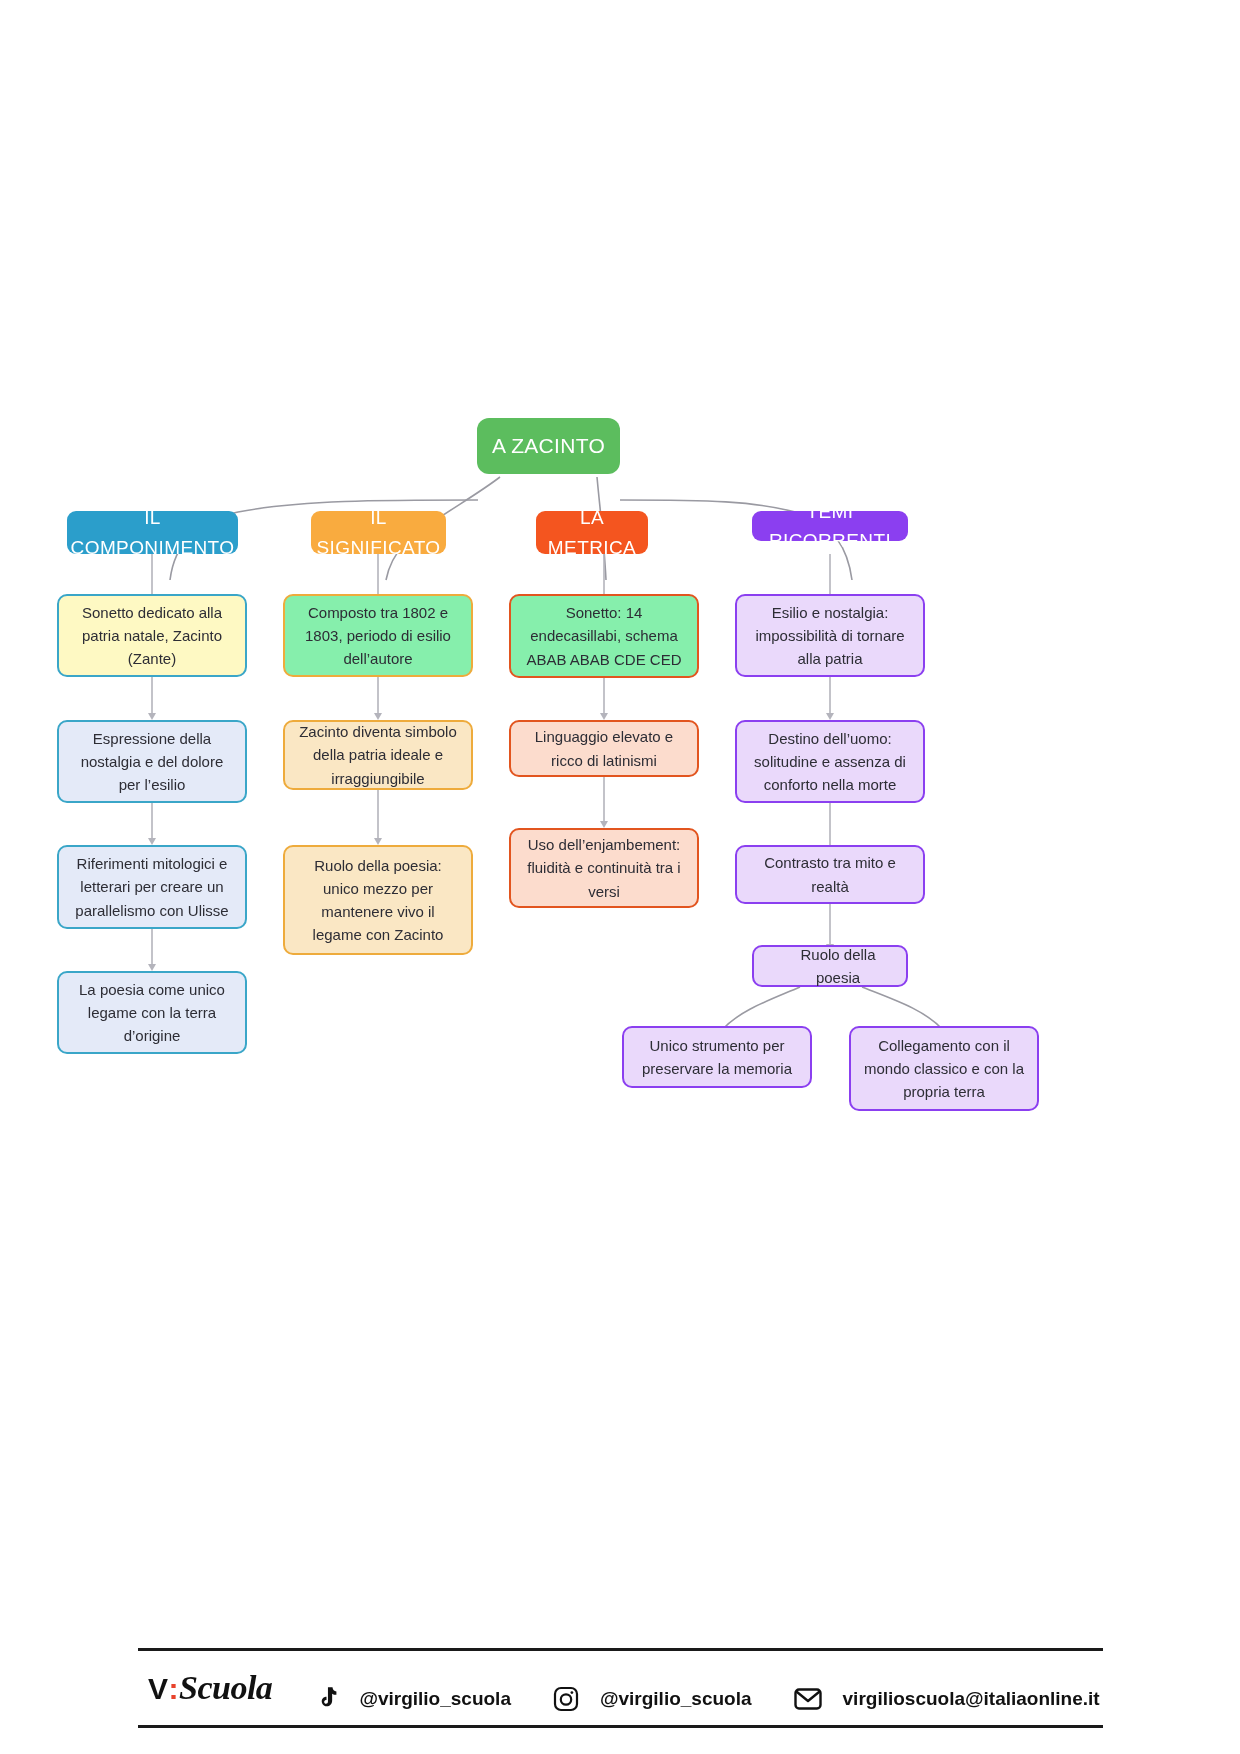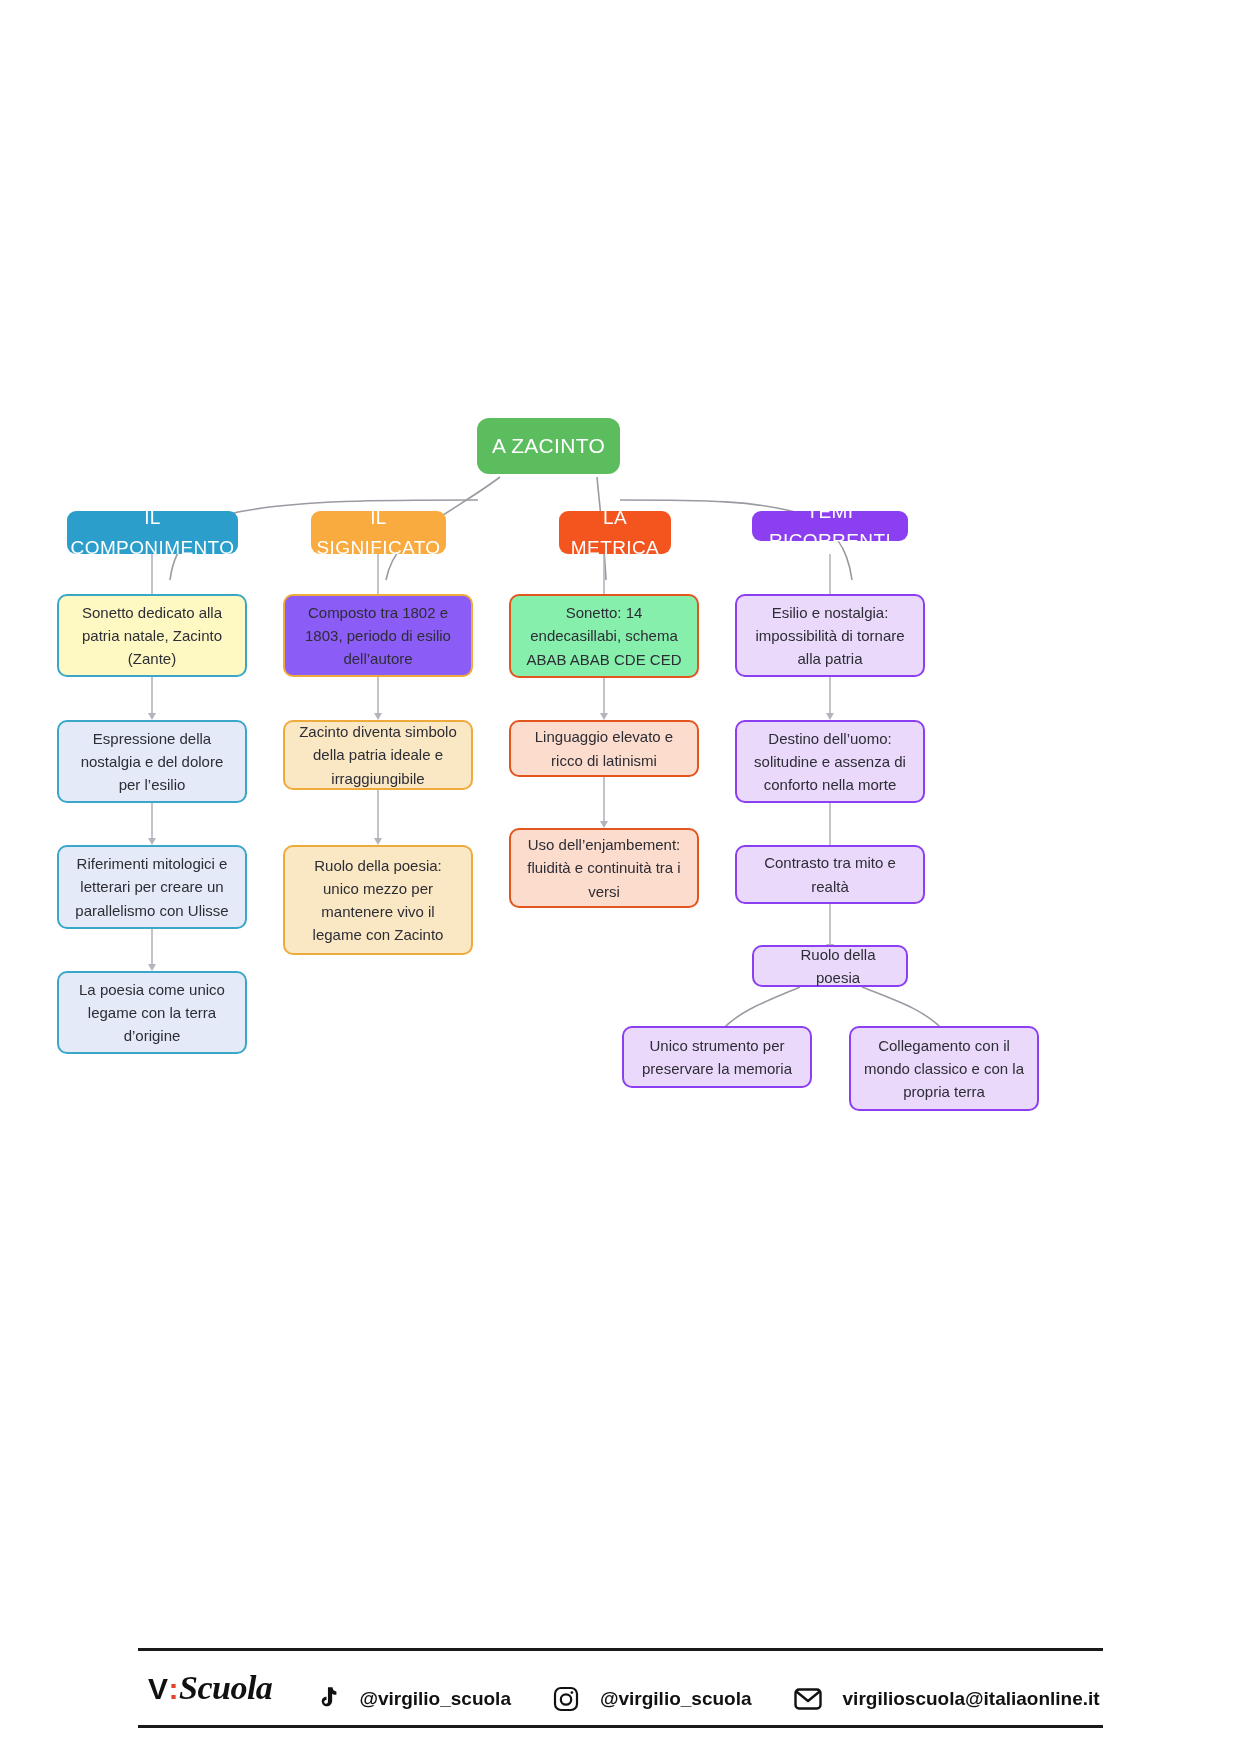--- a/index.html
+++ b/index.html
@@ -181,41 +181,41 @@
   <div class="node node-root" style="left:477px; top:418px; width:143px; height:56px; background:#5cbd5e;">
     <span>A ZACINTO</span>
   </div>
 
   <div class="node node-cat" style="left:67px; top:511px; width:171px; height:43px; background:#2b9ecb;">
     <span>IL COMPONIMENTO</span>
   </div>
   <div class="node node-cat" style="left:311px; top:511px; width:135px; height:43px; background:#f9ab3f;">
     <span>IL SIGNIFICATO</span>
   </div>
-  <div class="node node-cat" style="left:559px; top:511px; width:112px; height:43px; background:#f4551f;">
+  <div class="node node-cat" style="left:536px; top:511px; width:112px; height:43px; background:#f4551f;">
     <span>LA METRICA</span>
   </div>
   <div class="node node-cat" style="left:752px; top:511px; width:156px; height:30px; background:#8b3ff0;">
     <span>TEMI RICORRENTI</span>
   </div>
 
   <div class="node node-leaf" style="left:57px; top:594px; width:190px; height:83px; background:#fef9c3; border-color:#3aa6c8;">
     <span class="txt">Sonetto dedicato alla patria natale, Zacinto (Zante)</span>
   </div>
   <div class="node node-leaf" style="left:57px; top:720px; width:190px; height:83px; background:#e4eaf8; border-color:#3aa6c8;">
     <span class="txt">Espressione della nostalgia e del dolore per l’esilio</span>
   </div>
   <div class="node node-leaf" style="left:57px; top:845px; width:190px; height:84px; background:#e4eaf8; border-color:#3aa6c8;">
     <span class="txt">Riferimenti mitologici e letterari per creare un parallelismo con Ulisse</span>
   </div>
   <div class="node node-leaf" style="left:57px; top:971px; width:190px; height:83px; background:#e4eaf8; border-color:#3aa6c8;justify-content:center;">
     <span class="txt">La poesia come unico legame con la terra d’origine</span>
   </div>
 
-  <div class="node node-leaf" style="left:283px; top:594px; width:190px; height:83px; background:#8b5cf6; border-color:#eeab3c;">
+  <div class="node node-leaf" style="left:283px; top:594px; width:190px; height:83px; background:#86efac; border-color:#eeab3c;">
     <span class="txt">Composto tra 1802 e 1803, periodo di esilio dell’autore</span>
   </div>
   <div class="node node-leaf" style="left:283px; top:720px; width:190px; height:70px; background:#fae7c4; border-color:#eeab3c;align-items:center;">
     <span class="txt">Zacinto diventa simbolo della patria ideale e irraggiungibile</span>
   </div>
   <div class="node node-leaf" style="left:283px; top:845px; width:190px; height:110px; background:#fae7c4; border-color:#eeab3c;">
     <span class="txt">Ruolo della poesia: unico mezzo per mantenere vivo il legame con Zacinto</span>
   </div>
 
   <div class="node node-leaf" style="left:509px; top:594px; width:190px; height:84px; background:#86efac; border-color:#e2551f;">

